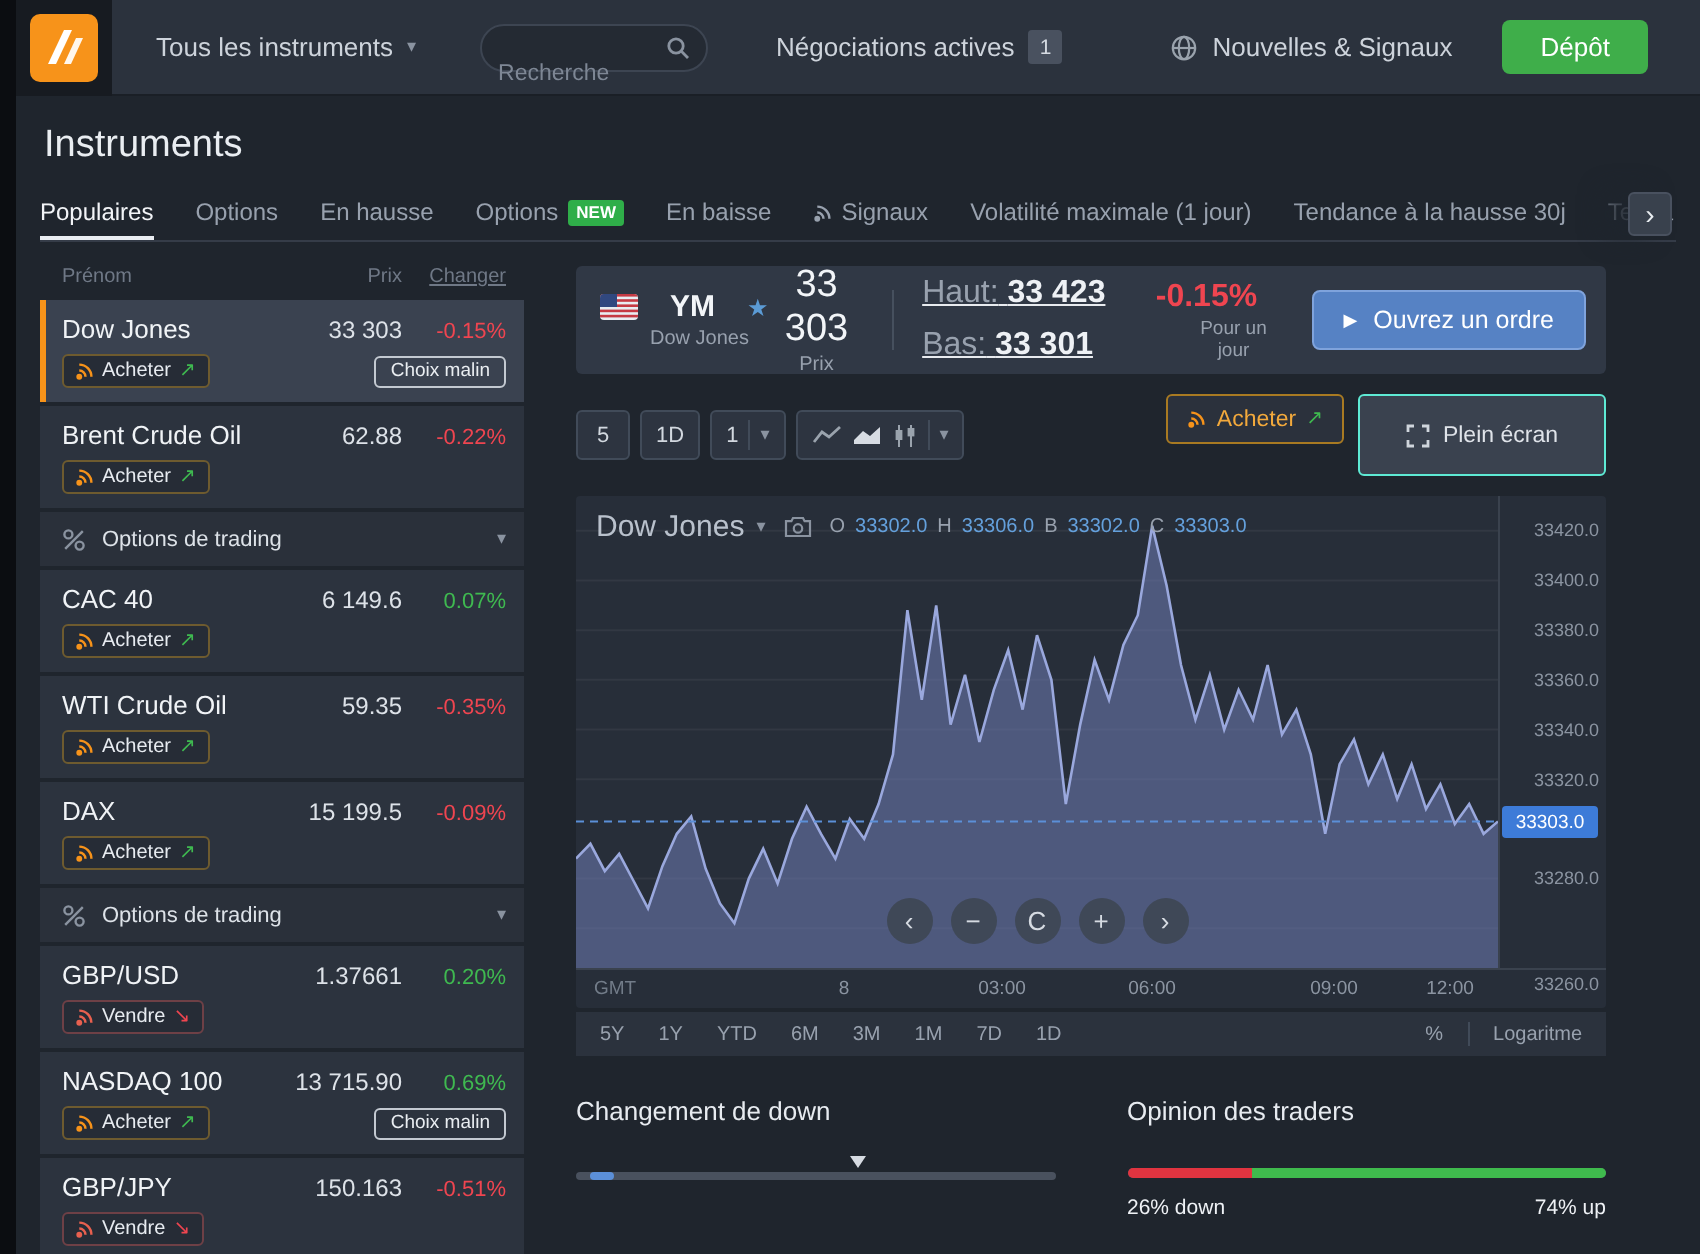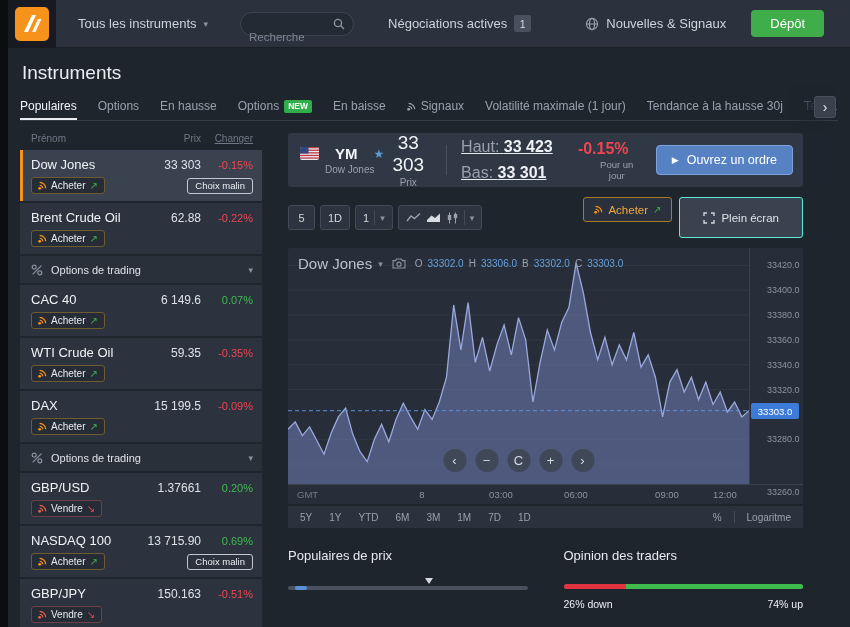--- a/index.html
+++ b/index.html
@@ -603,21 +603,21 @@
             </div>
           <div class="rb-right">
             <span class="range-item">%</span>
             <span class="rb-sep"></span>
             <span class="range-item">Logaritme</span>
           </div>
         </div>
 
         <div class="bottom">
           <div class="bpanel">
-            <div class="bp-title">Populaires de prix</div>
+            <div class="bp-title">Changement de down</div>
             <div class="slider">
               <div class="track"></div>
               <div class="track-seg"></div>
               <div class="marker" style="left: 58.7%;"></div>
             </div>
           </div>
           <div class="bpanel">
             <div class="bp-title">Opinion des traders</div>
             <div class="senti-bar">
               <div class="senti-down" style="width: 26%;"></div>

